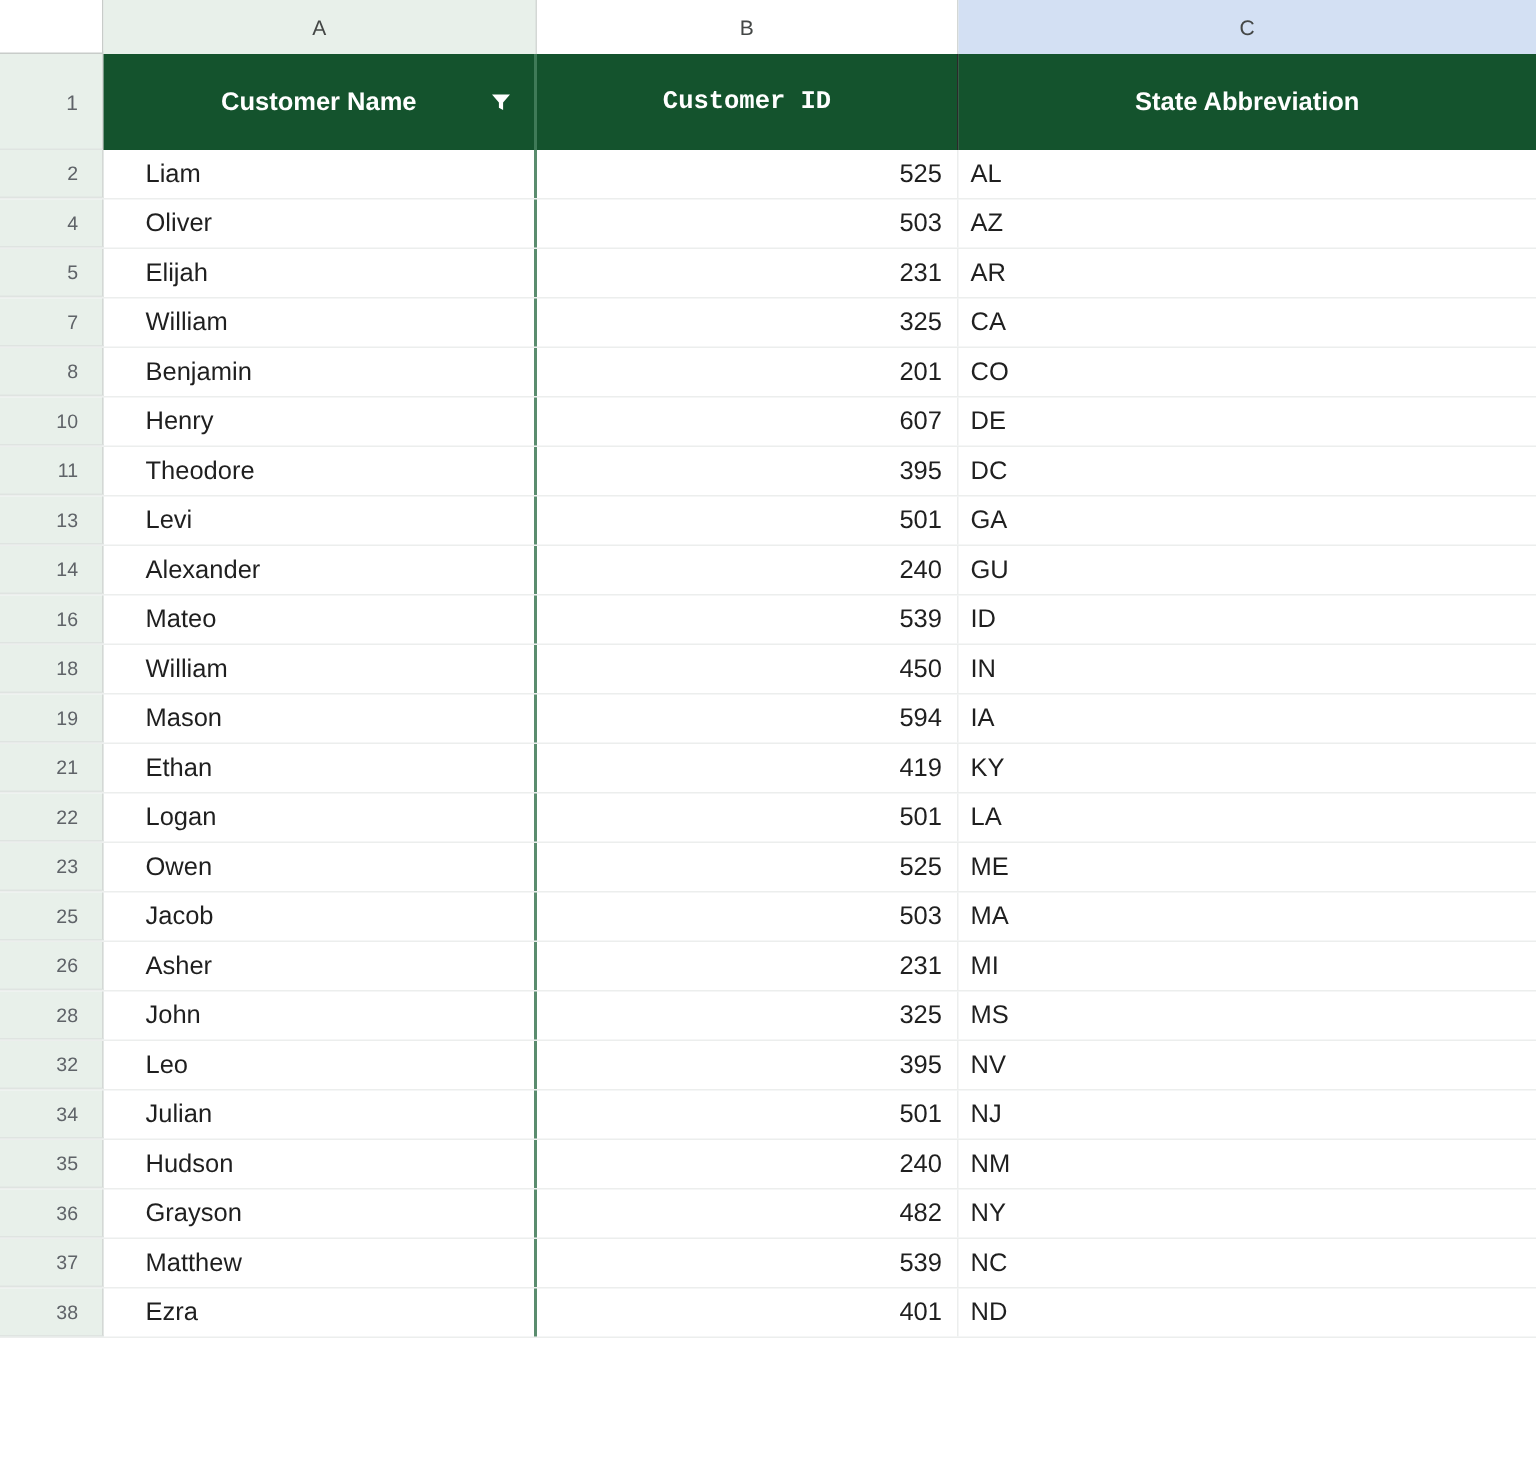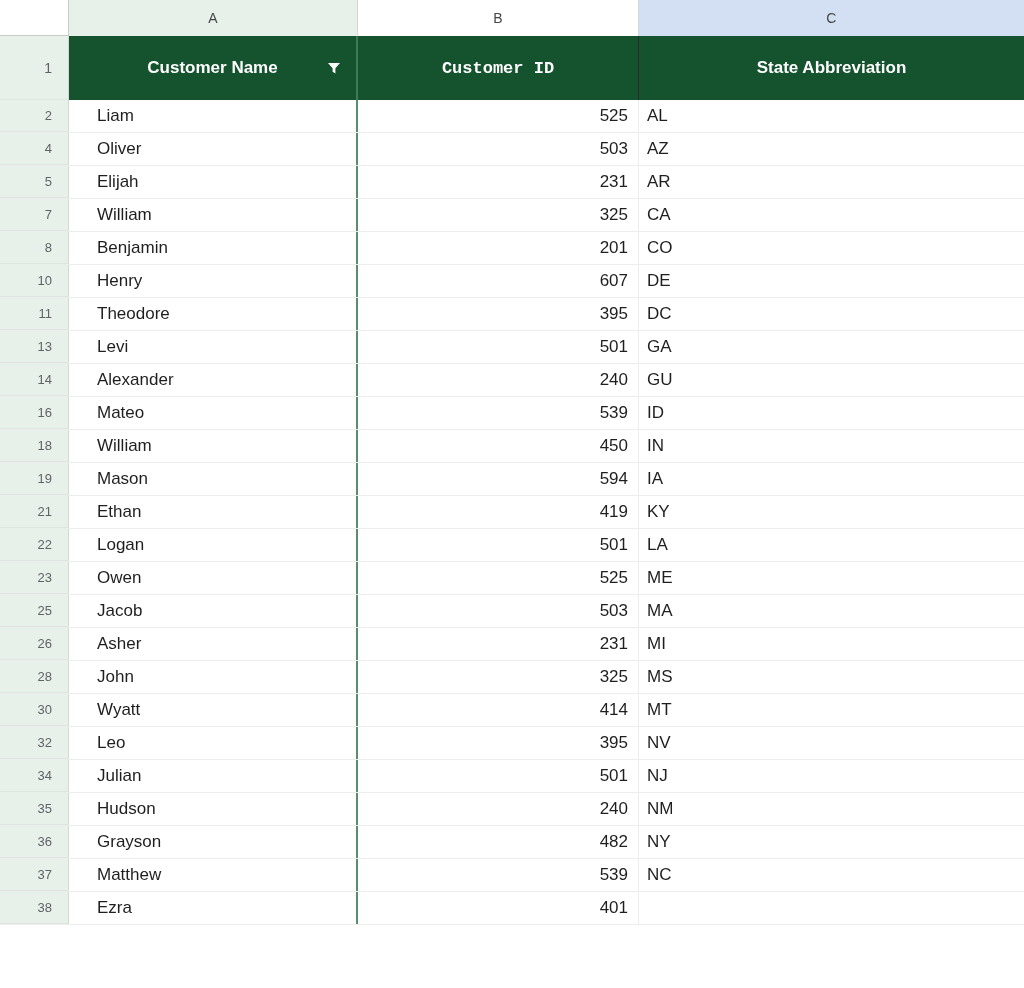--- a/index.html
+++ b/index.html
@@ -335,28 +335,20 @@
         <div class="row">
           <div class="rownum">
             <span>28</span>
           </div>
           <div class="cell c-a">John</div>
           <div class="cell c-b">325</div>
           <div class="cell c-c">MS</div>
         </div>
         <div class="row">
           <div class="rownum">
-            <span>30</span>
-          </div>
-          <div class="cell c-a">Wyatt</div>
-          <div class="cell c-b">414</div>
-          <div class="cell c-c">MT</div>
-        </div>
-        <div class="row">
-          <div class="rownum">
             <span>32</span>
           </div>
           <div class="cell c-a">Leo</div>
           <div class="cell c-b">395</div>
           <div class="cell c-c">NV</div>
         </div>
         <div class="row">
           <div class="rownum">
             <span>34</span>
           </div>
@@ -387,17 +379,18 @@
           <div class="cell c-a">Matthew</div>
           <div class="cell c-b">539</div>
           <div class="cell c-c">NC</div>
         </div>
         <div class="row">
           <div class="rownum">
             <span>38</span>
           </div>
           <div class="cell c-a">Ezra</div>
           <div class="cell c-b">401</div>
+          <div class="cell c-c">ND</div>
         </div>
       </div>
 
   </div>
 </div>
 
 </body></html>

